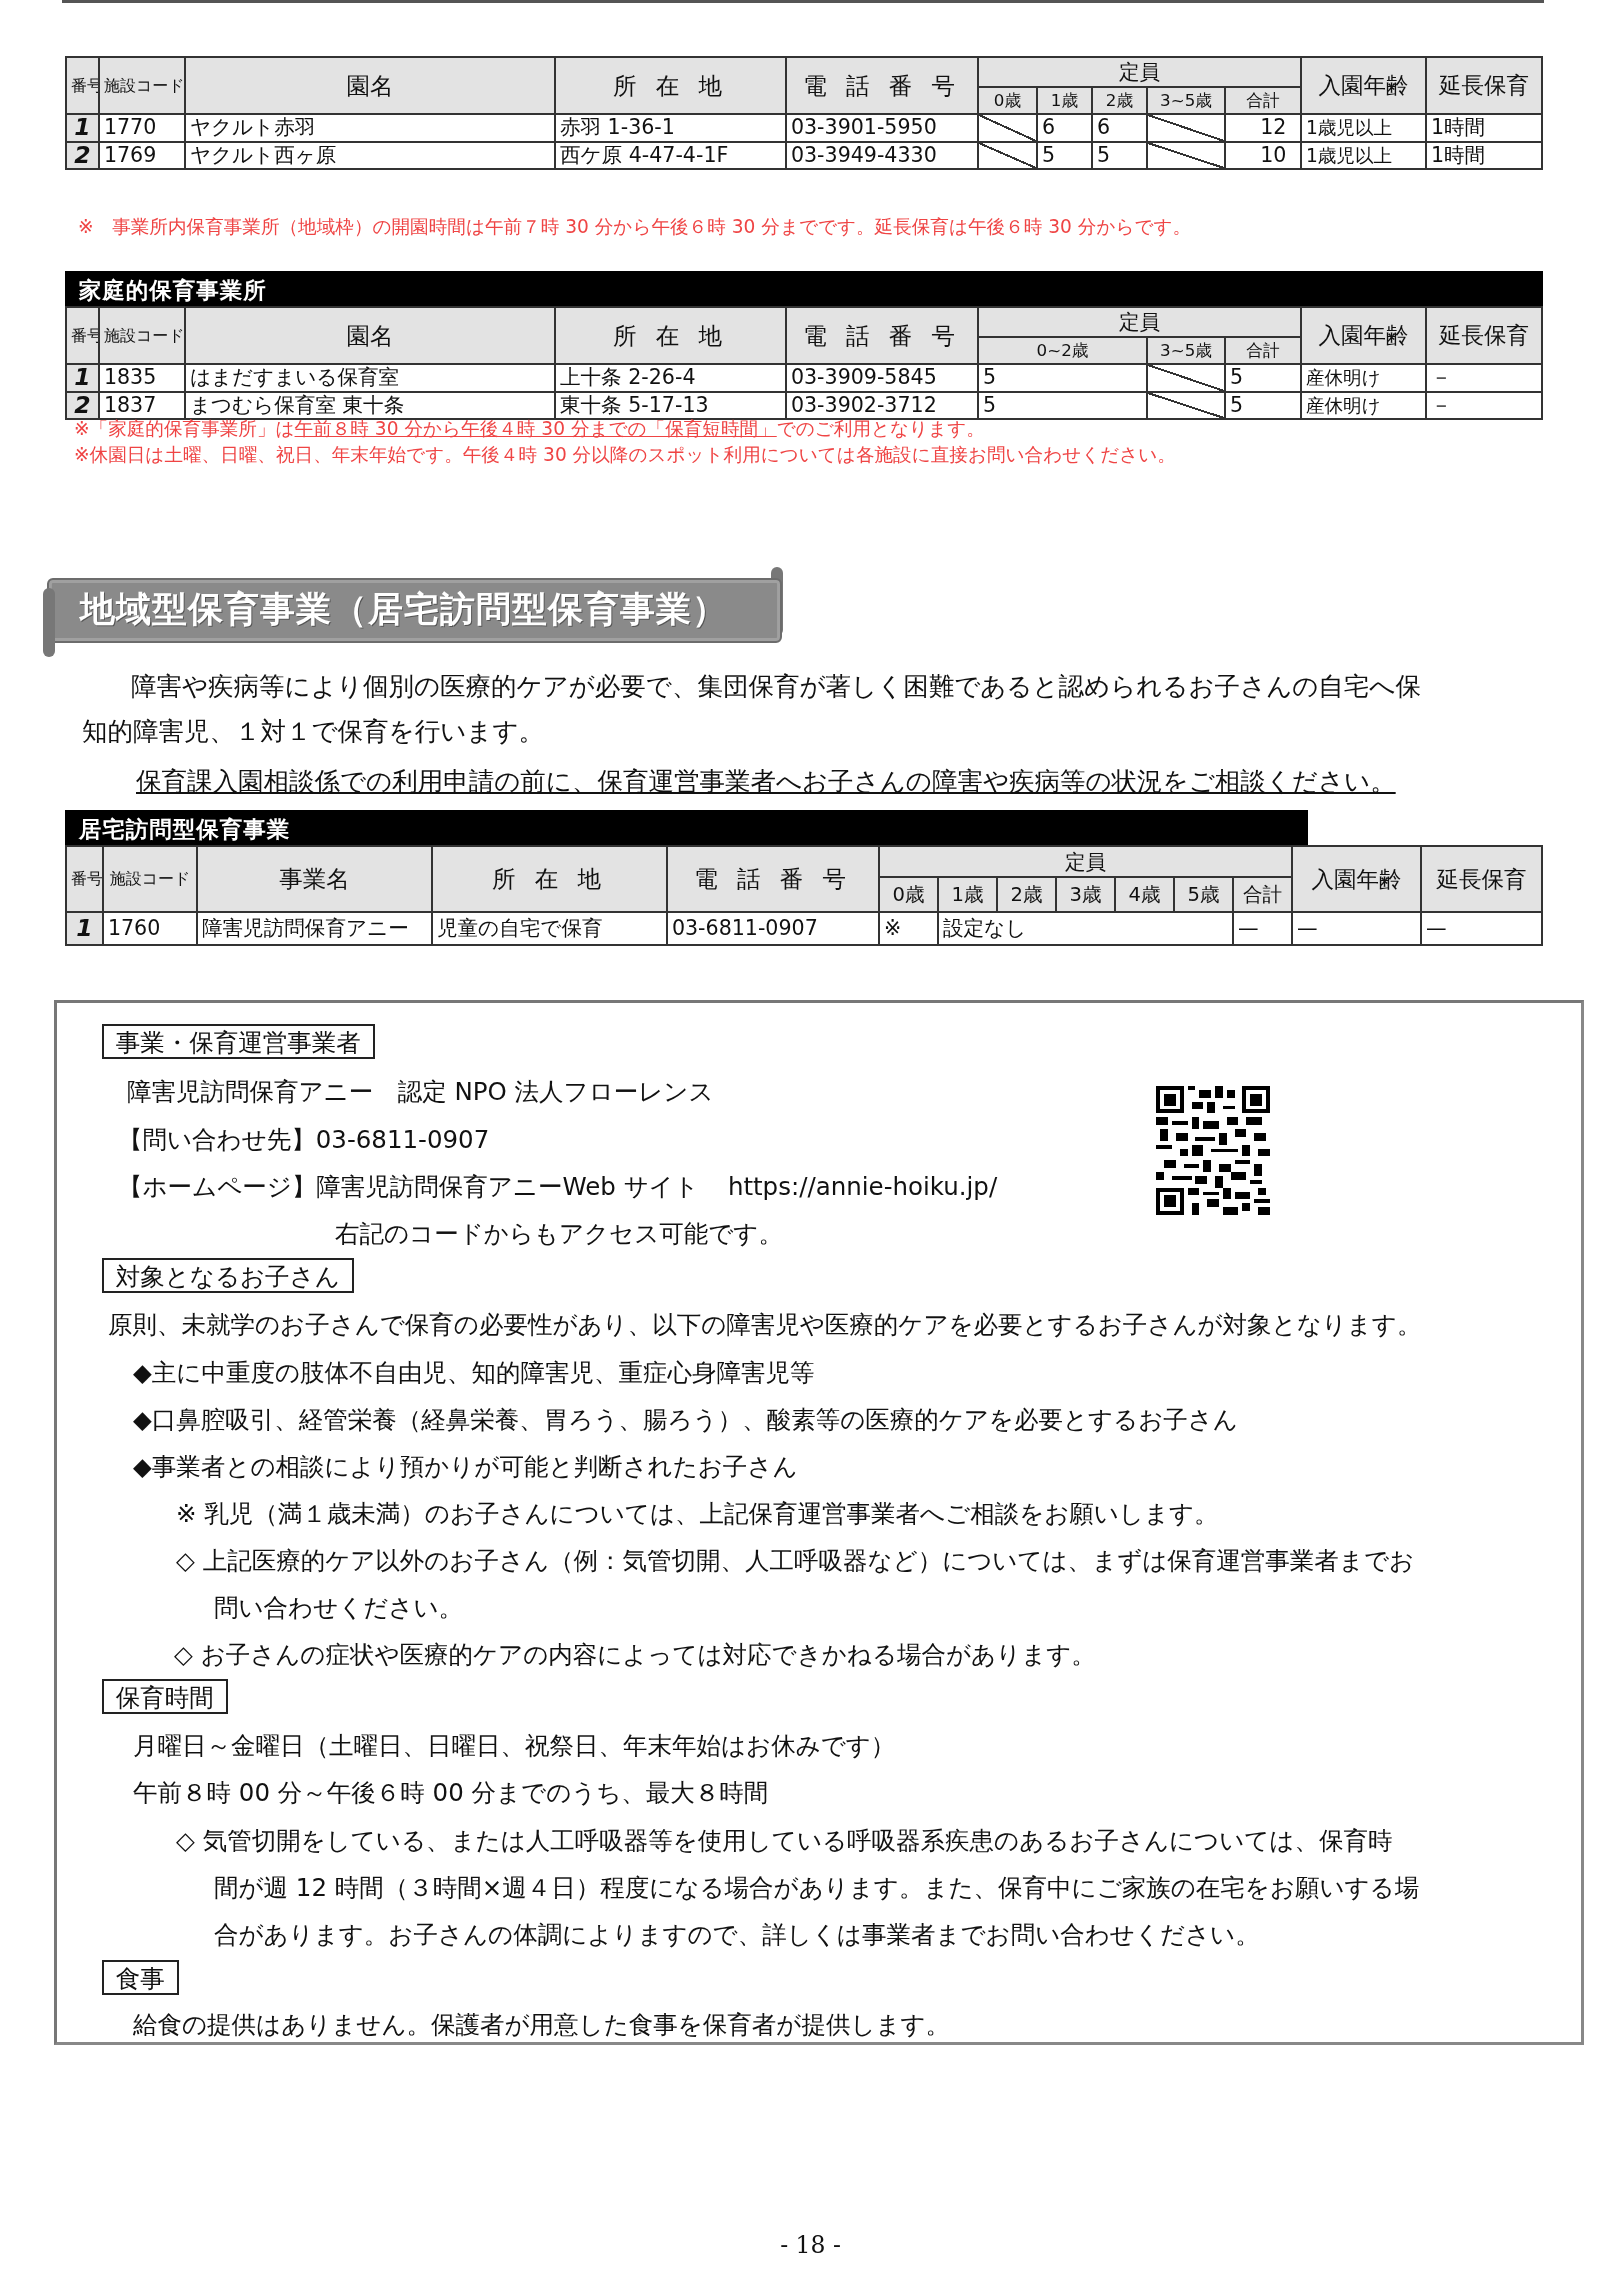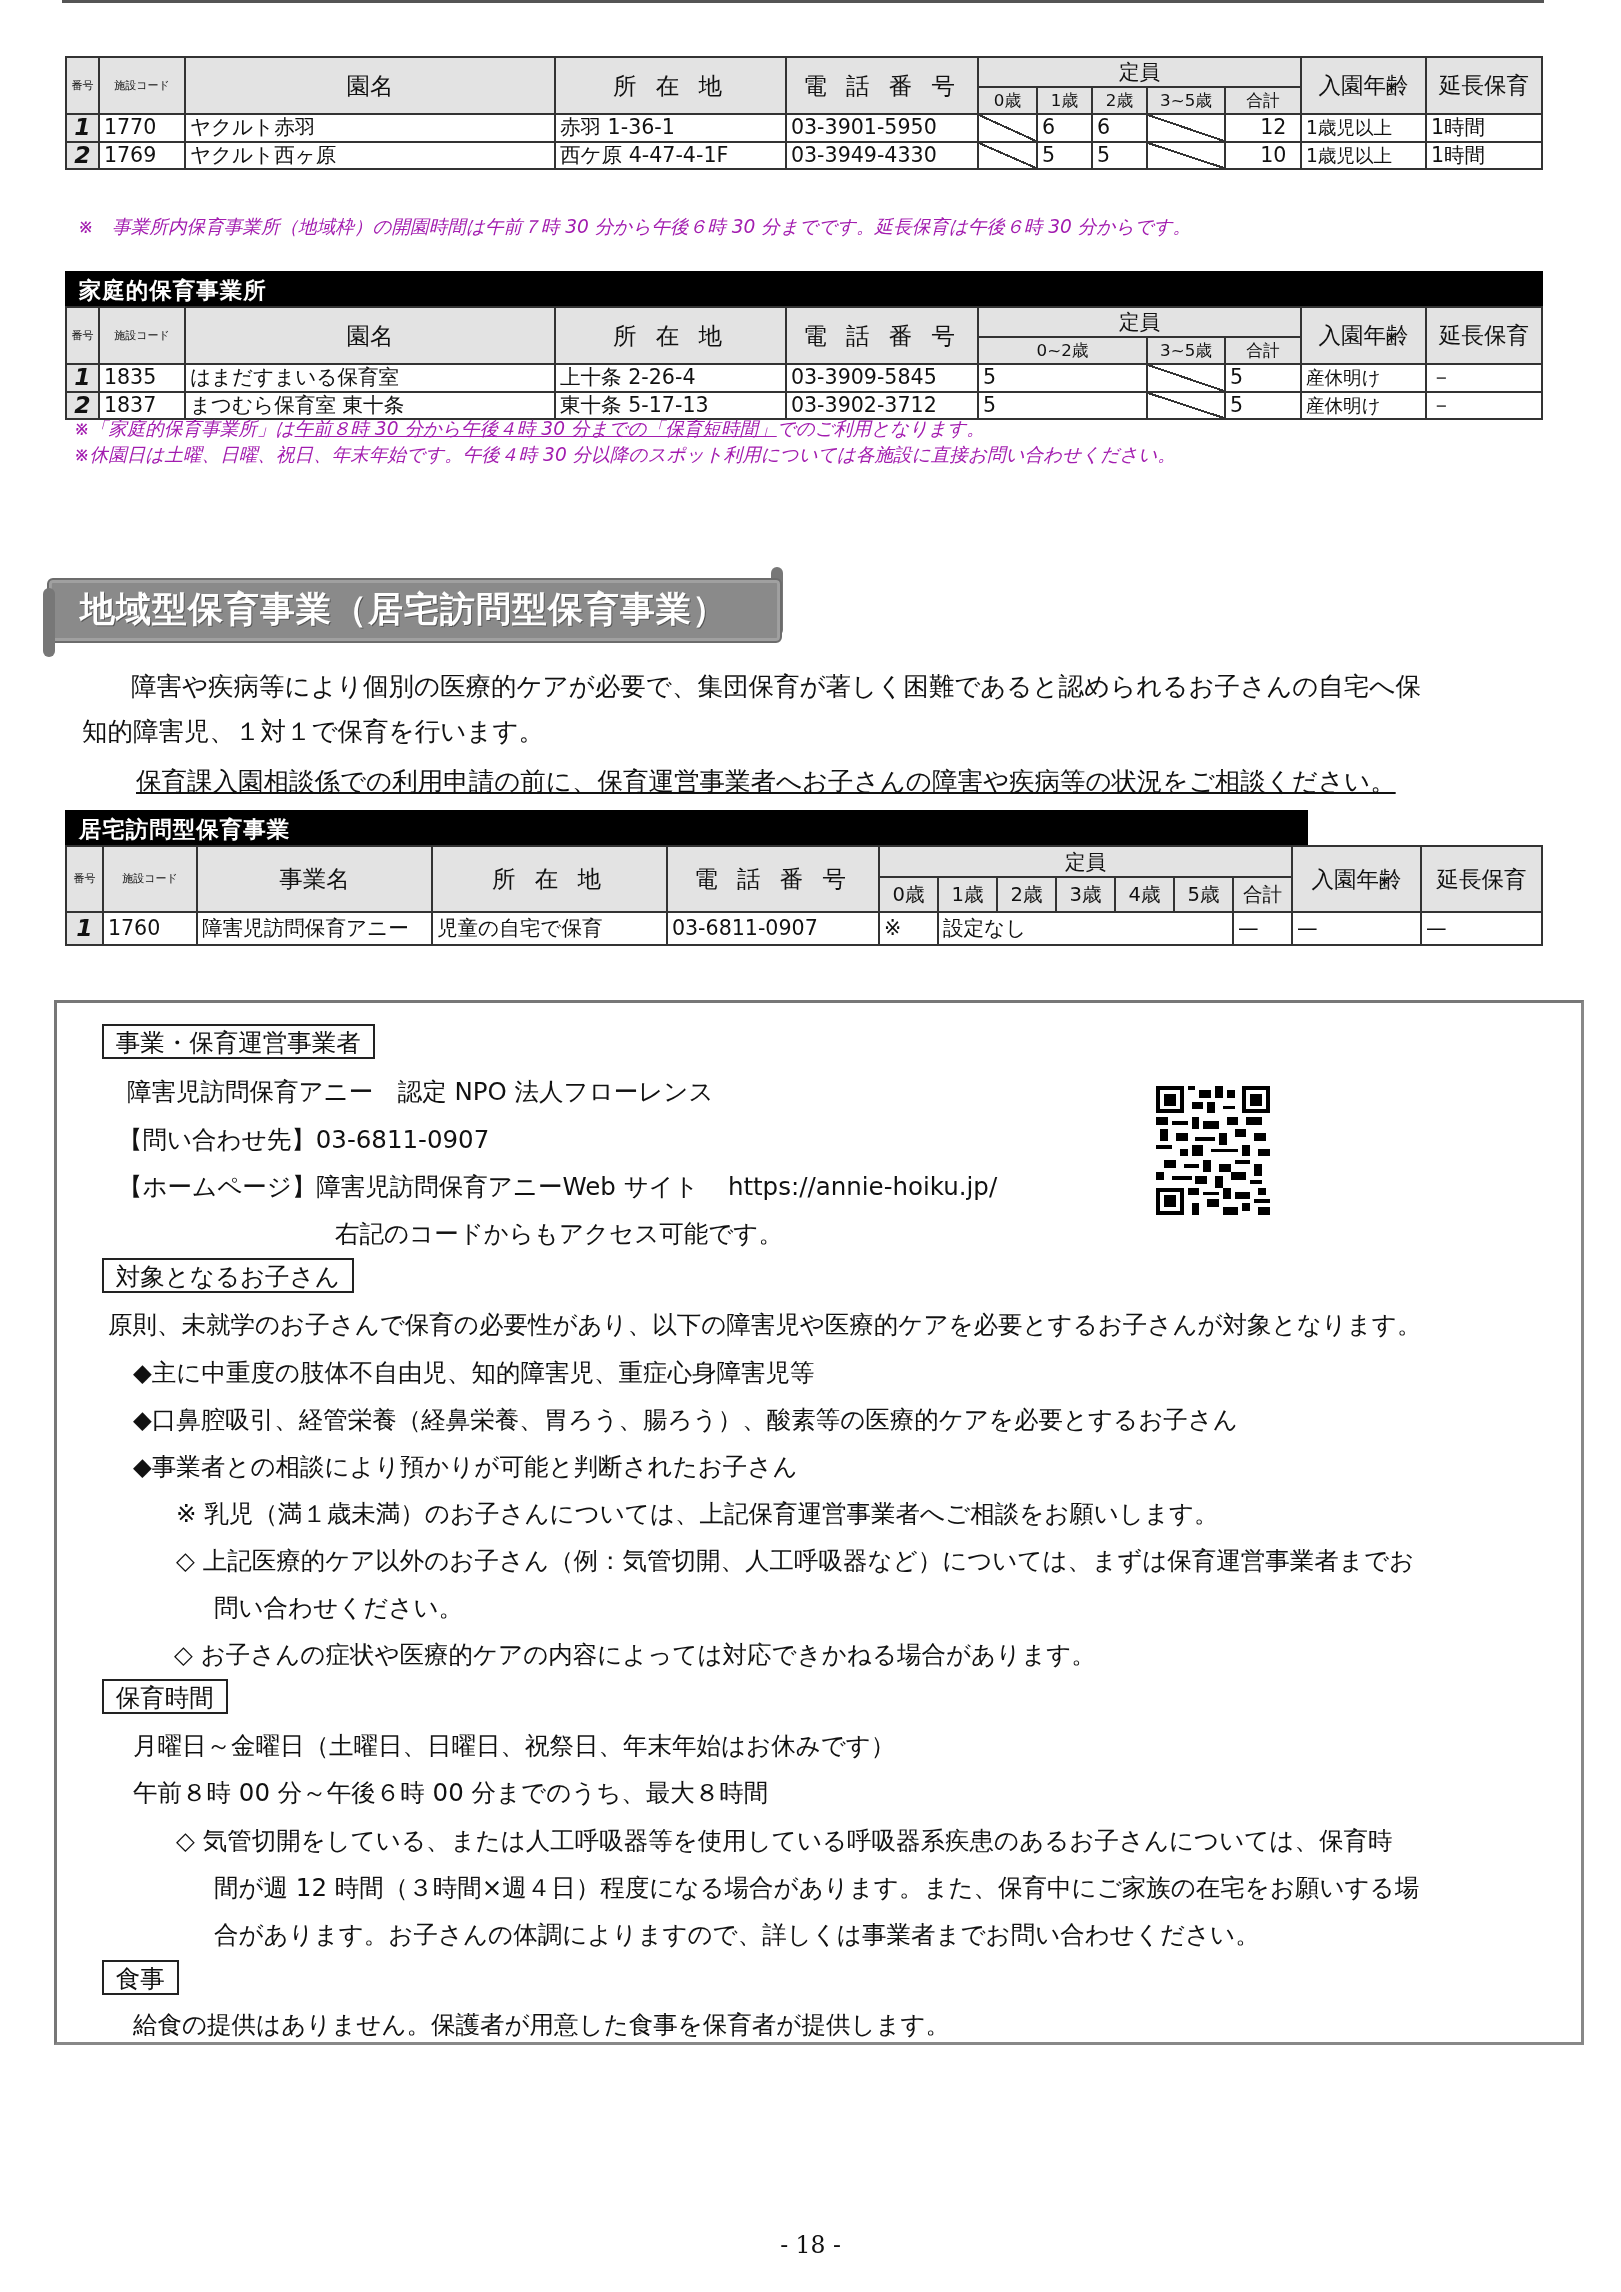--- a/index.html
+++ b/index.html
@@ -11,24 +11,24 @@
   .tbl-wrap { position: absolute; left: 65px; width: 1478px; }
   .tbl-title { height: 35px; background: #000; color: #fff; font-weight: bold; font-size: 22.5px; line-height: 35px; padding-left: 11.8px; letter-spacing: 1px; border: 2px solid #000; }
   table.fac { border-collapse: collapse; width: 100%; table-layout: fixed; font-size: 20.6px; }
   table.fac td, table.fac th { border: 2px solid #333; padding: 0 3.9px; white-space: nowrap; overflow: hidden; }
   table.fac th { background: #e3e3e3; font-weight: normal; text-align: center; }
   table.fac td { height: 27.4px; line-height: 23.5px; }
   .c { text-align: left; }
   .r { text-align: right; }
   .num { font-weight: bold; font-style: italic; font-size: 23.5px; text-align: center; background: #e3e3e3; padding: 0 !important; }
   .big-h { font-size: 23.5px; letter-spacing: 5.9px; }
-  .small-h { font-size: 11px; line-height: 21.6px; }
+  .small-h { font-size: 16px; line-height: 21.6px; }
   .sub-h { font-size: 16.7px; }
   .diag { background: linear-gradient(to bottom left, transparent calc(50% - 1px), #333 calc(50% - 1px), #333 calc(50% + 1px), transparent calc(50% + 1px)); }
-  .note { position: absolute; left: 78px; font-size: 18.6px; color: #a21caf; white-space: nowrap; font-style: italic; }
+  .note { position: absolute; left: 78px; font-size: 18.6px; color: #ef4444; white-space: nowrap; }
   .u { text-decoration: underline; }
 
   
   .banner { position: absolute; left: 47px; top: 578px; width: 735px; height: 65px; background: #8a8a8a; border-radius: 5.9px; border: 2.9px solid #6c6c6c; box-shadow: inset 0 0 0 2.9px #a0a0a0; }
   .banner-roll-left { position: absolute; left: 43px; top: 588px; width: 11.8px; height: 69px; background: #777; border-radius: 5.9px; }
   .banner-roll-right { position: absolute; left: 771px; top: 567px; width: 11.8px; height: 69px; background: #777; border-radius: 5.9px; }
   .banner-text { position: absolute; left: 31px; top: 0; line-height: 59px; color: #fff; font-weight: bold; font-size: 35px; letter-spacing: 1px; text-shadow: 1px 1px 0 #555; }
 
   .para { position: absolute; font-size: 25.5px; white-space: nowrap; color: #111; }
 

